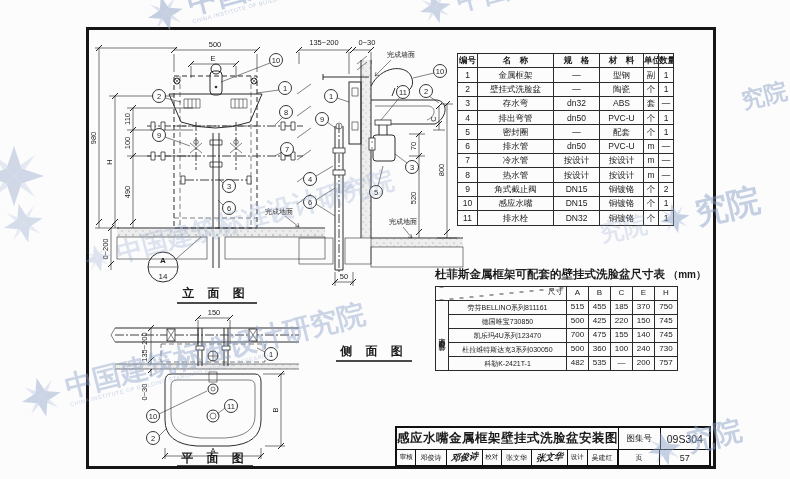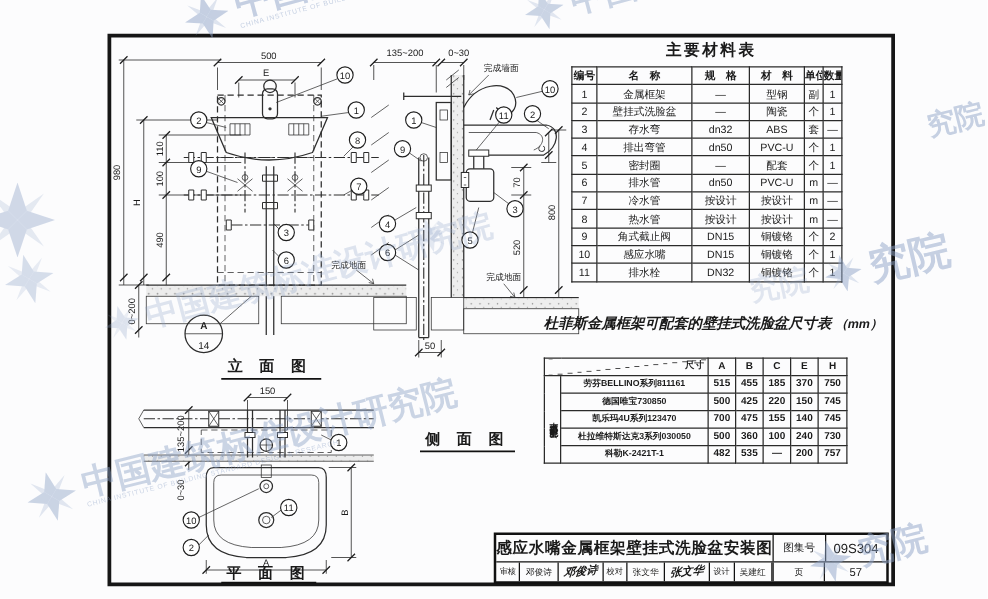--- a/index.html
+++ b/index.html
@@ -28,24 +28,24 @@
   .co text{font-size:7.5px;text-anchor:middle;}
   .lbl{font-size:7px;}
   .cap{font-size:12px;font-weight:bold;letter-spacing:5px;text-anchor:middle;}
   .capln{stroke:#111;stroke-width:1.4;}
   
   .mat-title{position:absolute;left:350px;top:2px;width:260px;text-align:center;font-size:12.5px;font-weight:bold;letter-spacing:2px;}
   table{border-collapse:collapse;table-layout:fixed;}
   .mat-table{position:absolute;left:368px;top:23px;width:217px;font-size:8.5px;}
   .mat-table td{border:1px solid #2a2a2a;text-align:center;padding:0;height:13.3px;line-height:1;overflow:hidden;white-space:nowrap;}
   .mat-table tr.hd td{font-weight:bold;}
-  .size-title{position:absolute;left:346px;top:221px;width:290px;font-size:11.5px;font-weight:bold;white-space:nowrap;font-style:italic;}
+  .size-title{position:absolute;left:346px;top:237px;width:290px;font-size:11.5px;font-weight:bold;white-space:nowrap;}
   .size-title .unit{font-size:10px;font-weight:bold;}
   .size-table{position:absolute;left:346px;top:256px;width:243px;font-size:8px;}
-  .size-table td{border:1px solid #2a2a2a;text-align:center;padding:0;height:13px;line-height:1.05;overflow:hidden;white-space:nowrap;font-weight:bold;}
+  .size-table td{border:1px solid #2a2a2a;text-align:center;padding:0;height:13px;line-height:1.05;overflow:hidden;white-space:nowrap;}
   .size-table td.corner{position:relative;background:linear-gradient(to bottom right,transparent 49.4%,#444 49.4%,#444 50.8%,transparent 50.8%);}
   .size-table td.corner span{position:absolute;right:3px;top:1px;font-size:7.5px;}
   .size-table td.grp{writing-mode:vertical-rl;text-orientation:upright;font-size:7px;letter-spacing:1px;line-height:1;}
   .size-table td.bname{font-size:7px;}
   
   .notes{position:absolute;left:306px;top:347px;width:314px;display:flex;font-size:8.6px;line-height:1.55;}
   .n-label{flex:none;font-weight:normal;}
   .n-items p{margin:0;padding-left:13px;text-indent:-13px;}
   
   .tblock{position:absolute;left:306px;top:396px;width:312px;height:37px;border:2px solid #111;display:flex;flex-direction:column;background:#fff0;}
@@ -441,21 +441,20 @@
         <g class="co">
             <path class="ldr" d="M56,132 L64,124"></path>
             <circle cx="50" cy="134" r="6.5"></circle>
             <text x="50" y="137">2</text>
           </g>
       </g>
       <text class="cap" x="112" y="158">平 面 图</text>
       <line class="capln" x1="74" y1="162" x2="150" y2="162"></line>
     </svg>
 
-    <div class="mat-title">主要材料表</div>
     <table class="mat-table">
       <colgroup>
           <col style="width:20px">
           <col style="width:76px">
           <col style="width:46px">
           <col style="width:44px">
           <col style="width:15px">
           <col>
         </colgroup>
       <tbody>

